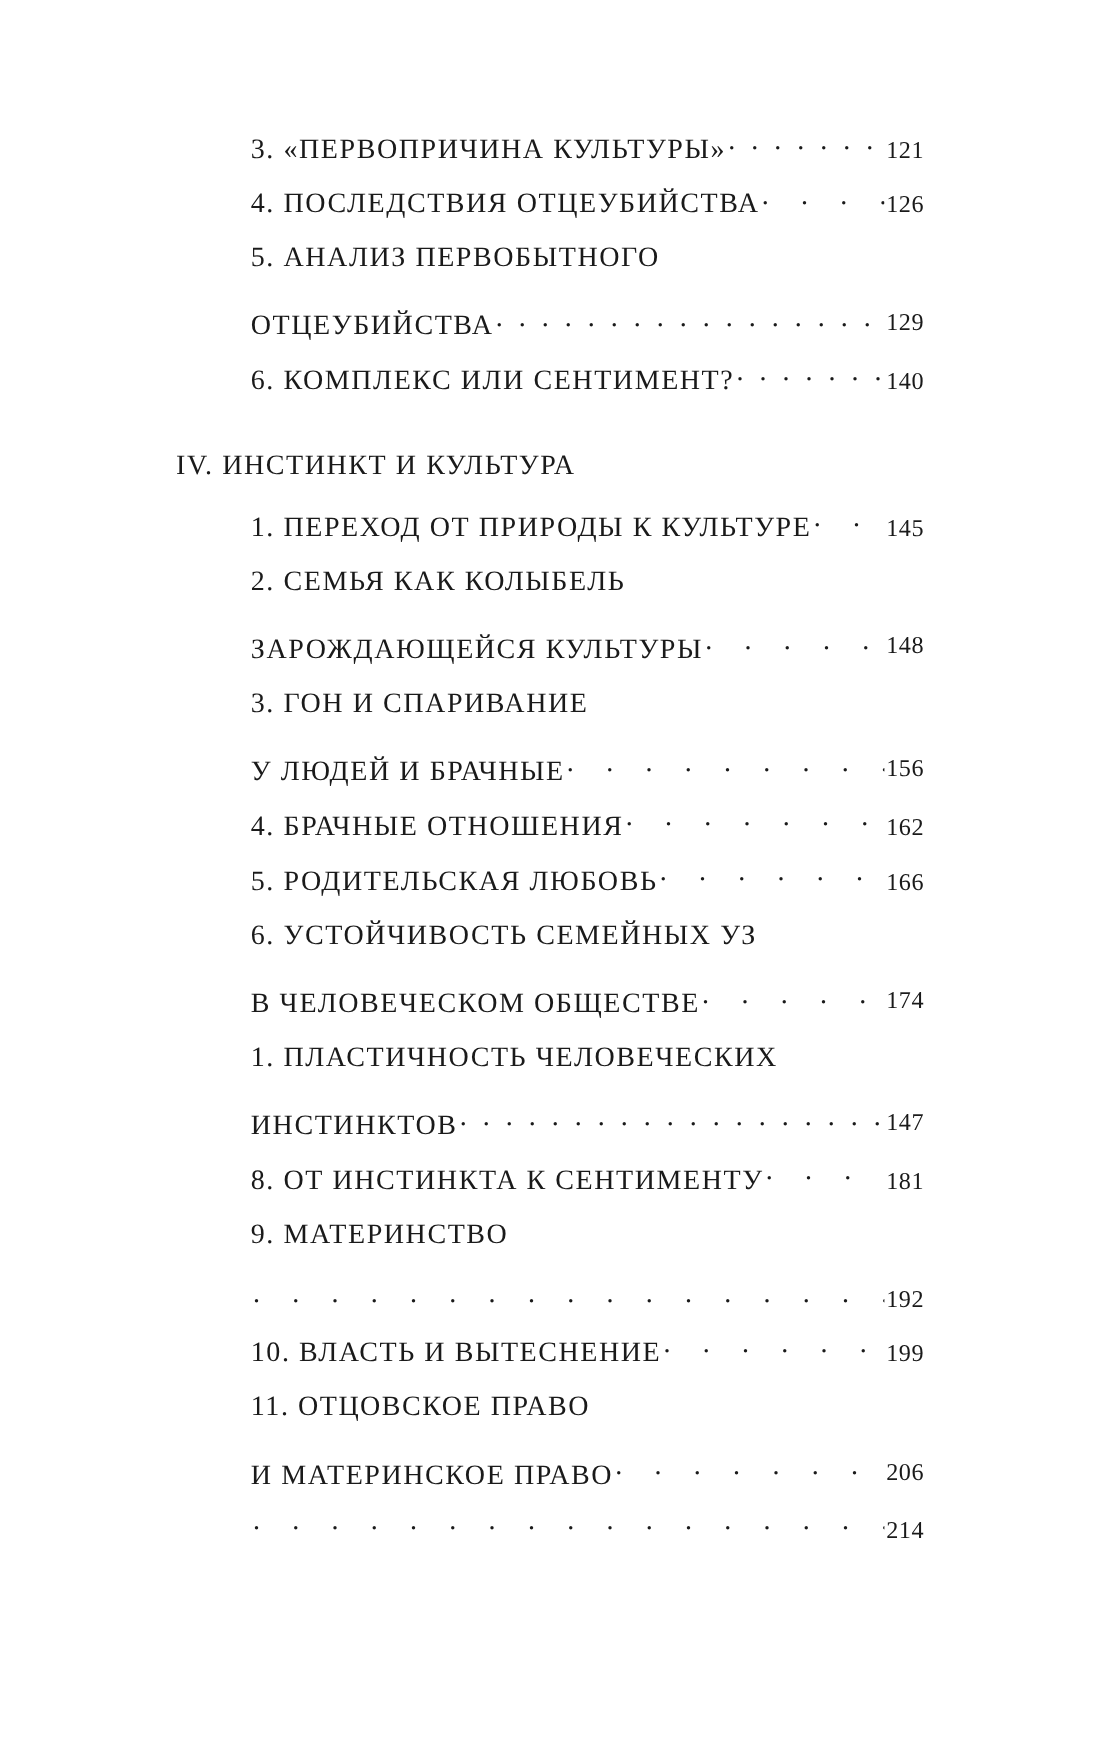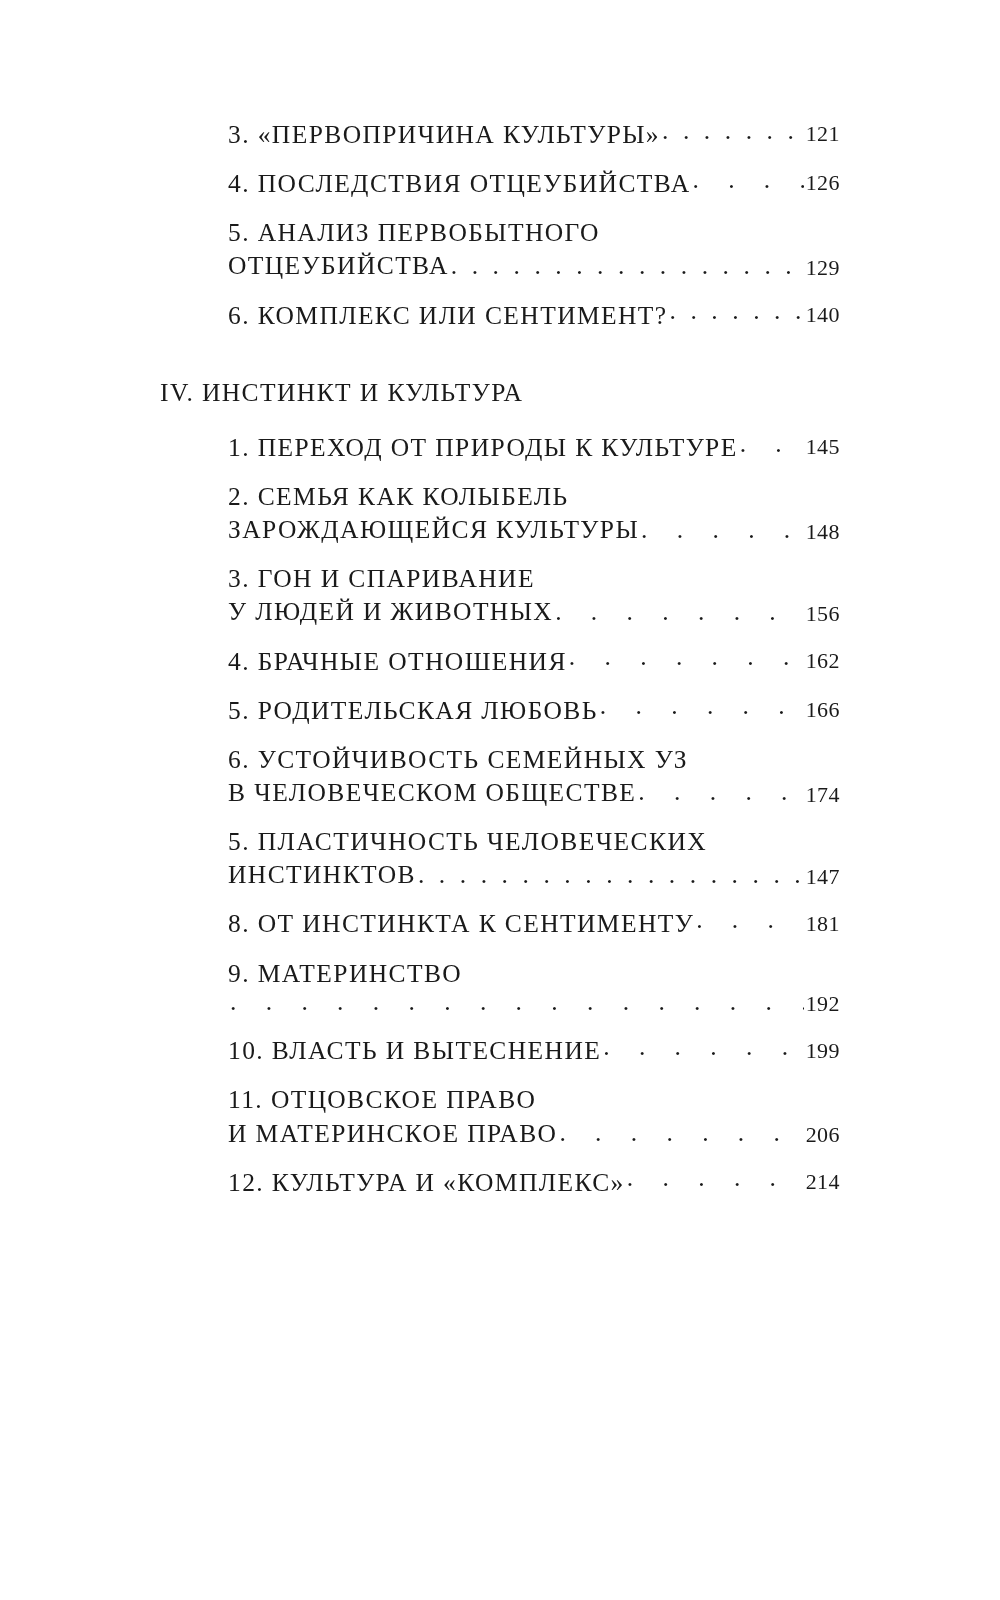--- a/index.html
+++ b/index.html
@@ -39,21 +39,20 @@
     letter-spacing: 0.055em;
     line-height: 1.30;
     white-space: nowrap;
   }
 
   .level-1 > .entry-line {
     padding-left: 0;
   }
   .level-2 > .entry-line {
     padding-left: 68px;
-    align-items: center;
   }
 
   .entry-text {
     flex: 0 0 auto;
   }
 
   .leader {
     flex: 1 1 auto;
     overflow: hidden;
     margin: 0 2px 0 2px;
@@ -76,21 +75,22 @@
 
   .page-num {
     flex: 0 0 auto;
     font-size: 22px;
     letter-spacing: 0.02em;
   }
 
   
   .entry .cont {
     display: flex;
-    align-items: flex-end;
+    align-items: flex-start;
+    margin-top: 29px;
   }
 
   .chapter {
     margin-top: 44px;
     margin-bottom: 22px;
   }
   .chapter .entry-line {
     padding-left: 0;
   }
 </style>
@@ -150,21 +150,21 @@
           <span class="entry-text">ЗАРОЖДАЮЩЕЙСЯ КУЛЬТУРЫ</span>
           <span class="leader sparse"></span>
           <span class="page-num">148</span>
         </div>
       </div>
       <div class="entry level-2">
         <div class="entry-line">
           <span class="entry-text">3. ГОН И СПАРИВАНИЕ</span>
         </div>
         <div class="entry-line cont">
-          <span class="entry-text">У ЛЮДЕЙ И ЖИВОТНЫХ</span>
+          <span class="entry-text">У ЛЮДЕЙ И БРАЧНЫЕ</span>
           <span class="leader sparse"></span>
           <span class="page-num">156</span>
         </div>
       </div>
       <div class="entry level-2">
         <div class="entry-line">
           <span class="entry-text">4. БРАЧНЫЕ ОТНОШЕНИЯ</span>
           <span class="leader sparse"></span>
           <span class="page-num">162</span>
         </div>
@@ -181,21 +181,21 @@
           <span class="entry-text">6. УСТОЙЧИВОСТЬ СЕМЕЙНЫХ УЗ</span>
         </div>
         <div class="entry-line cont">
           <span class="entry-text">В ЧЕЛОВЕЧЕСКОМ ОБЩЕСТВЕ</span>
           <span class="leader sparse"></span>
           <span class="page-num">174</span>
         </div>
       </div>
       <div class="entry level-2">
         <div class="entry-line">
-          <span class="entry-text">5. ПЛАСТИЧНОСТЬ ЧЕЛОВЕЧЕСКИХ</span>
+          <span class="entry-text">1. ПЛАСТИЧНОСТЬ ЧЕЛОВЕЧЕСКИХ</span>
         </div>
         <div class="entry-line cont">
           <span class="entry-text">ИНСТИНКТОВ</span>
           <span class="leader"></span>
           <span class="page-num">147</span>
         </div>
       </div>
       <div class="entry level-2">
         <div class="entry-line">
           <span class="entry-text">8. ОТ ИНСТИНКТА К СЕНТИМЕНТУ</span>
@@ -224,19 +224,18 @@
           <span class="entry-text">11. ОТЦОВСКОЕ ПРАВО</span>
         </div>
         <div class="entry-line cont">
           <span class="entry-text">И МАТЕРИНСКОЕ ПРАВО</span>
           <span class="leader sparse"></span>
           <span class="page-num">206</span>
         </div>
       </div>
       <div class="entry level-2">
         <div class="entry-line">
-          <span class="entry-text">12. КУЛЬТУРА И «КОМПЛЕКС»</span>
           <span class="leader sparse"></span>
           <span class="page-num">214</span>
         </div>
       </div>
     </div>
 </div>
 
 </body></html>

